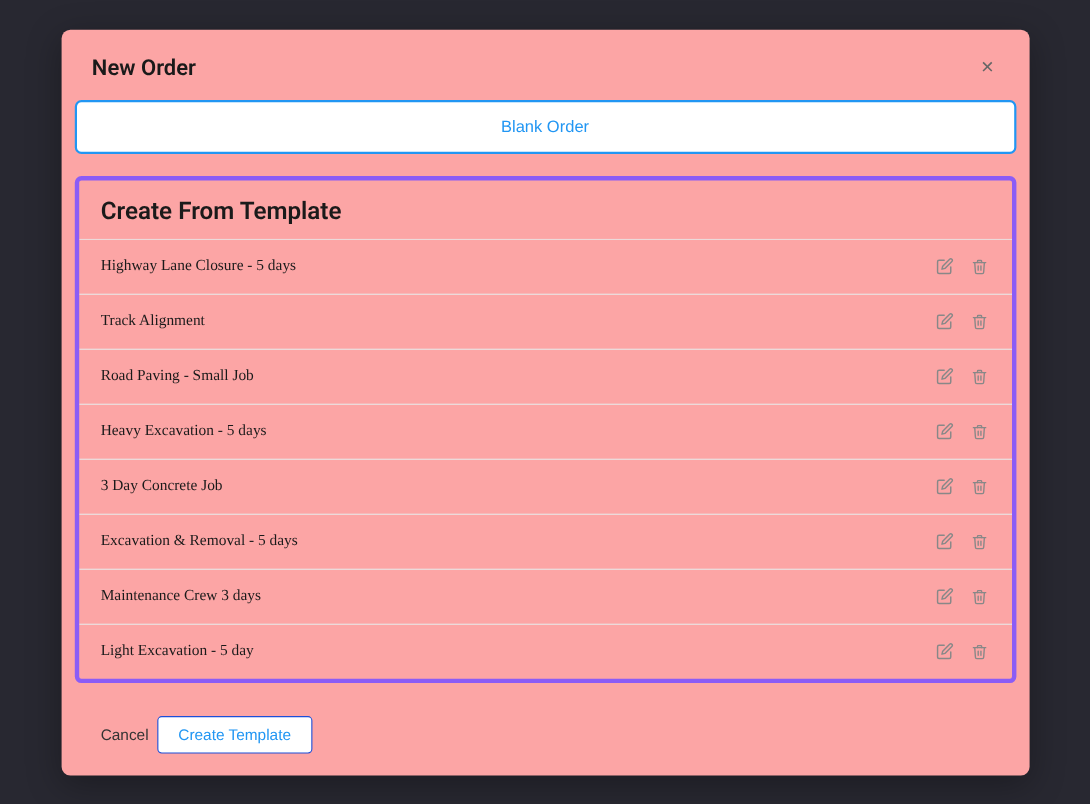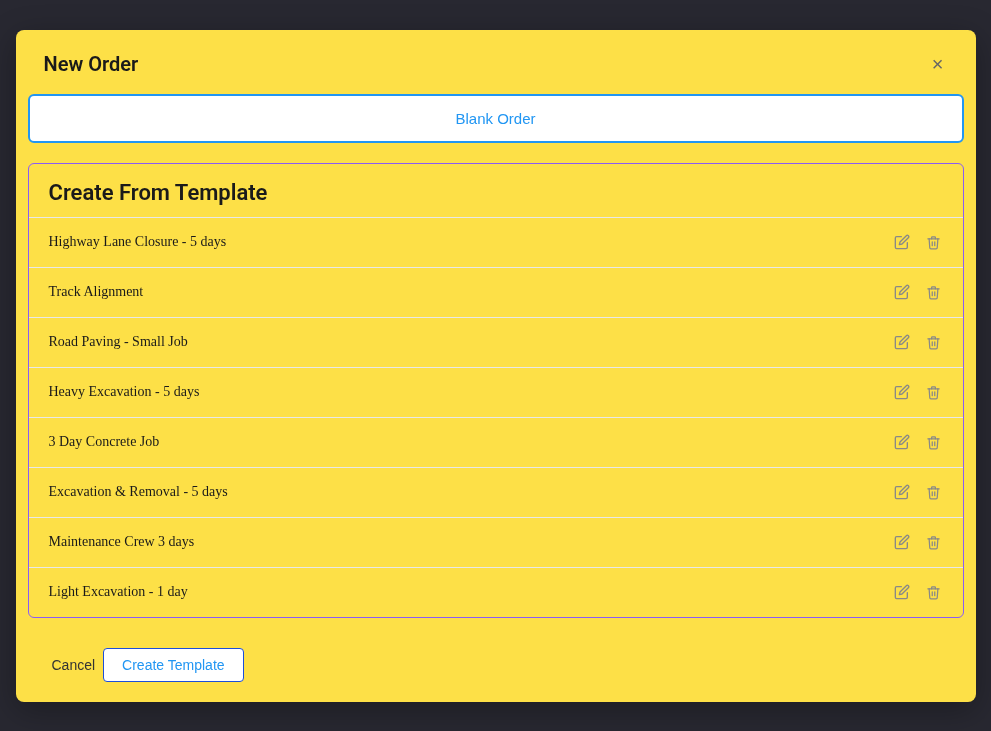--- a/index.html
+++ b/index.html
@@ -16,23 +16,23 @@
 
     .backdrop {
       position: absolute;
       inset: 0;
       background: rgba(0,0,0,0.45);
     }
 
     .modal {
       position: relative;
       z-index: 10;
-      background: #fde047;
+      background: #fca5a5;
       border-radius: 8px;
-      width: 960px;
+      width: 880px;
       max-height: 710px;
       display: flex;
       flex-direction: column;
       box-shadow: 0 8px 32px rgba(0,0,0,0.3);
     }
 
     .modal-header {
       display: flex;
       align-items: center;
       justify-content: space-between;
@@ -75,21 +75,21 @@
       border-radius: 6px;
       color: #2196f3;
       font-size: 15px;
       font-weight: 500;
       cursor: pointer;
       margin-bottom: 20px;
       flex-shrink: 0;
     }
 
     .template-section {
-      border: 1px solid #8b5cf6;
+      border: 4px solid #8b5cf6;
       border-radius: 6px;
       flex: 1;
       overflow: hidden;
       display: flex;
       flex-direction: column;
     }
 
     .template-section-header {
       padding: 16px 20px 12px;
       font-size: 22px;
@@ -312,21 +312,21 @@
                   <polyline points="3 6 5 6 21 6"></polyline>
                   <path d="M19 6l-1 14a2 2 0 0 1-2 2H8a2 2 0 0 1-2-2L5 6"></path>
                   <path d="M10 11v6"></path>
                   <path d="M14 11v6"></path>
                   <path d="M9 6V4a1 1 0 0 1 1-1h4a1 1 0 0 1 1 1v2"></path>
                 </svg>
               </button>
             </div>
           </div>
           <div class="template-item">
-            <span class="template-name">Light Excavation - 1 day</span>
+            <span class="template-name">Light Excavation - 5 day</span>
             <div class="template-actions">
               <button class="icon-btn">
                 <svg width="16" height="16" viewBox="0 0 24 24" fill="none" stroke="#888" stroke-width="2" stroke-linecap="round" stroke-linejoin="round">
                   <path d="M11 4H4a2 2 0 0 0-2 2v14a2 2 0 0 0 2 2h14a2 2 0 0 0 2-2v-7"></path>
                   <path d="M18.5 2.5a2.121 2.121 0 0 1 3 3L12 15l-4 1 1-4 9.5-9.5z"></path>
                 </svg>
               </button>
               <button class="icon-btn">
                 <svg width="15" height="17" viewBox="0 0 24 24" fill="none" stroke="#888" stroke-width="2" stroke-linecap="round" stroke-linejoin="round">
                   <polyline points="3 6 5 6 21 6"></polyline>

